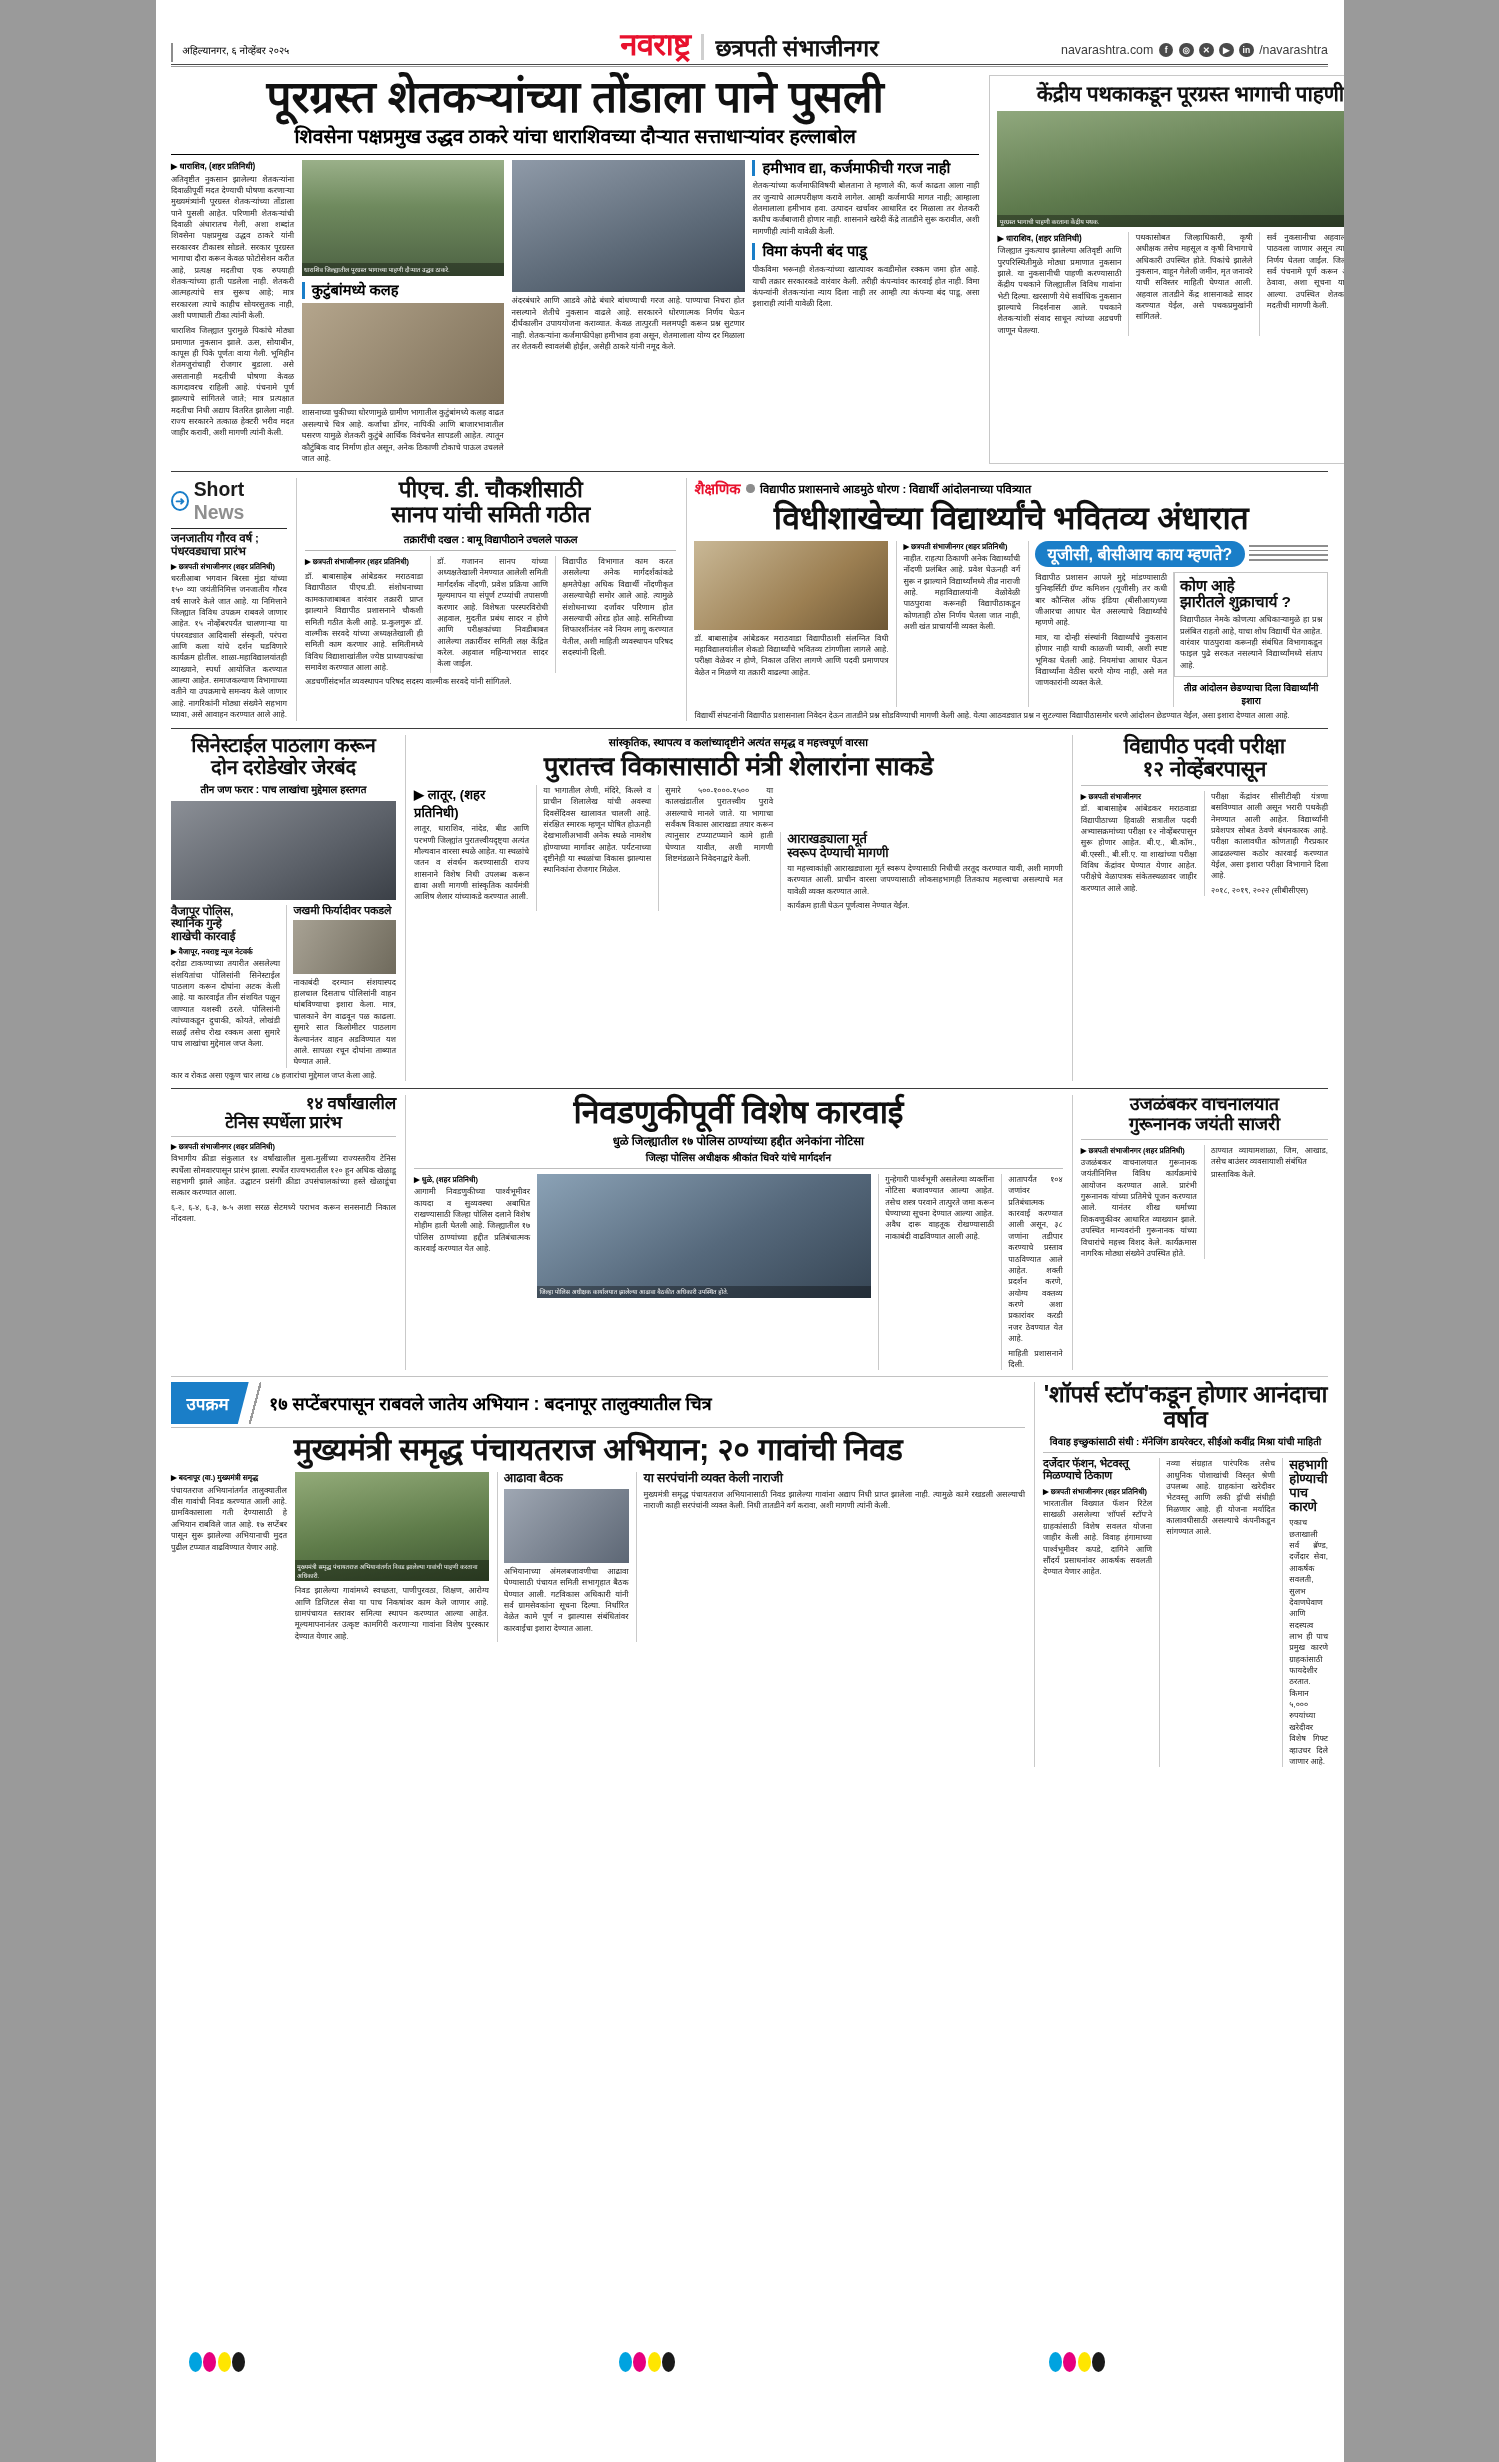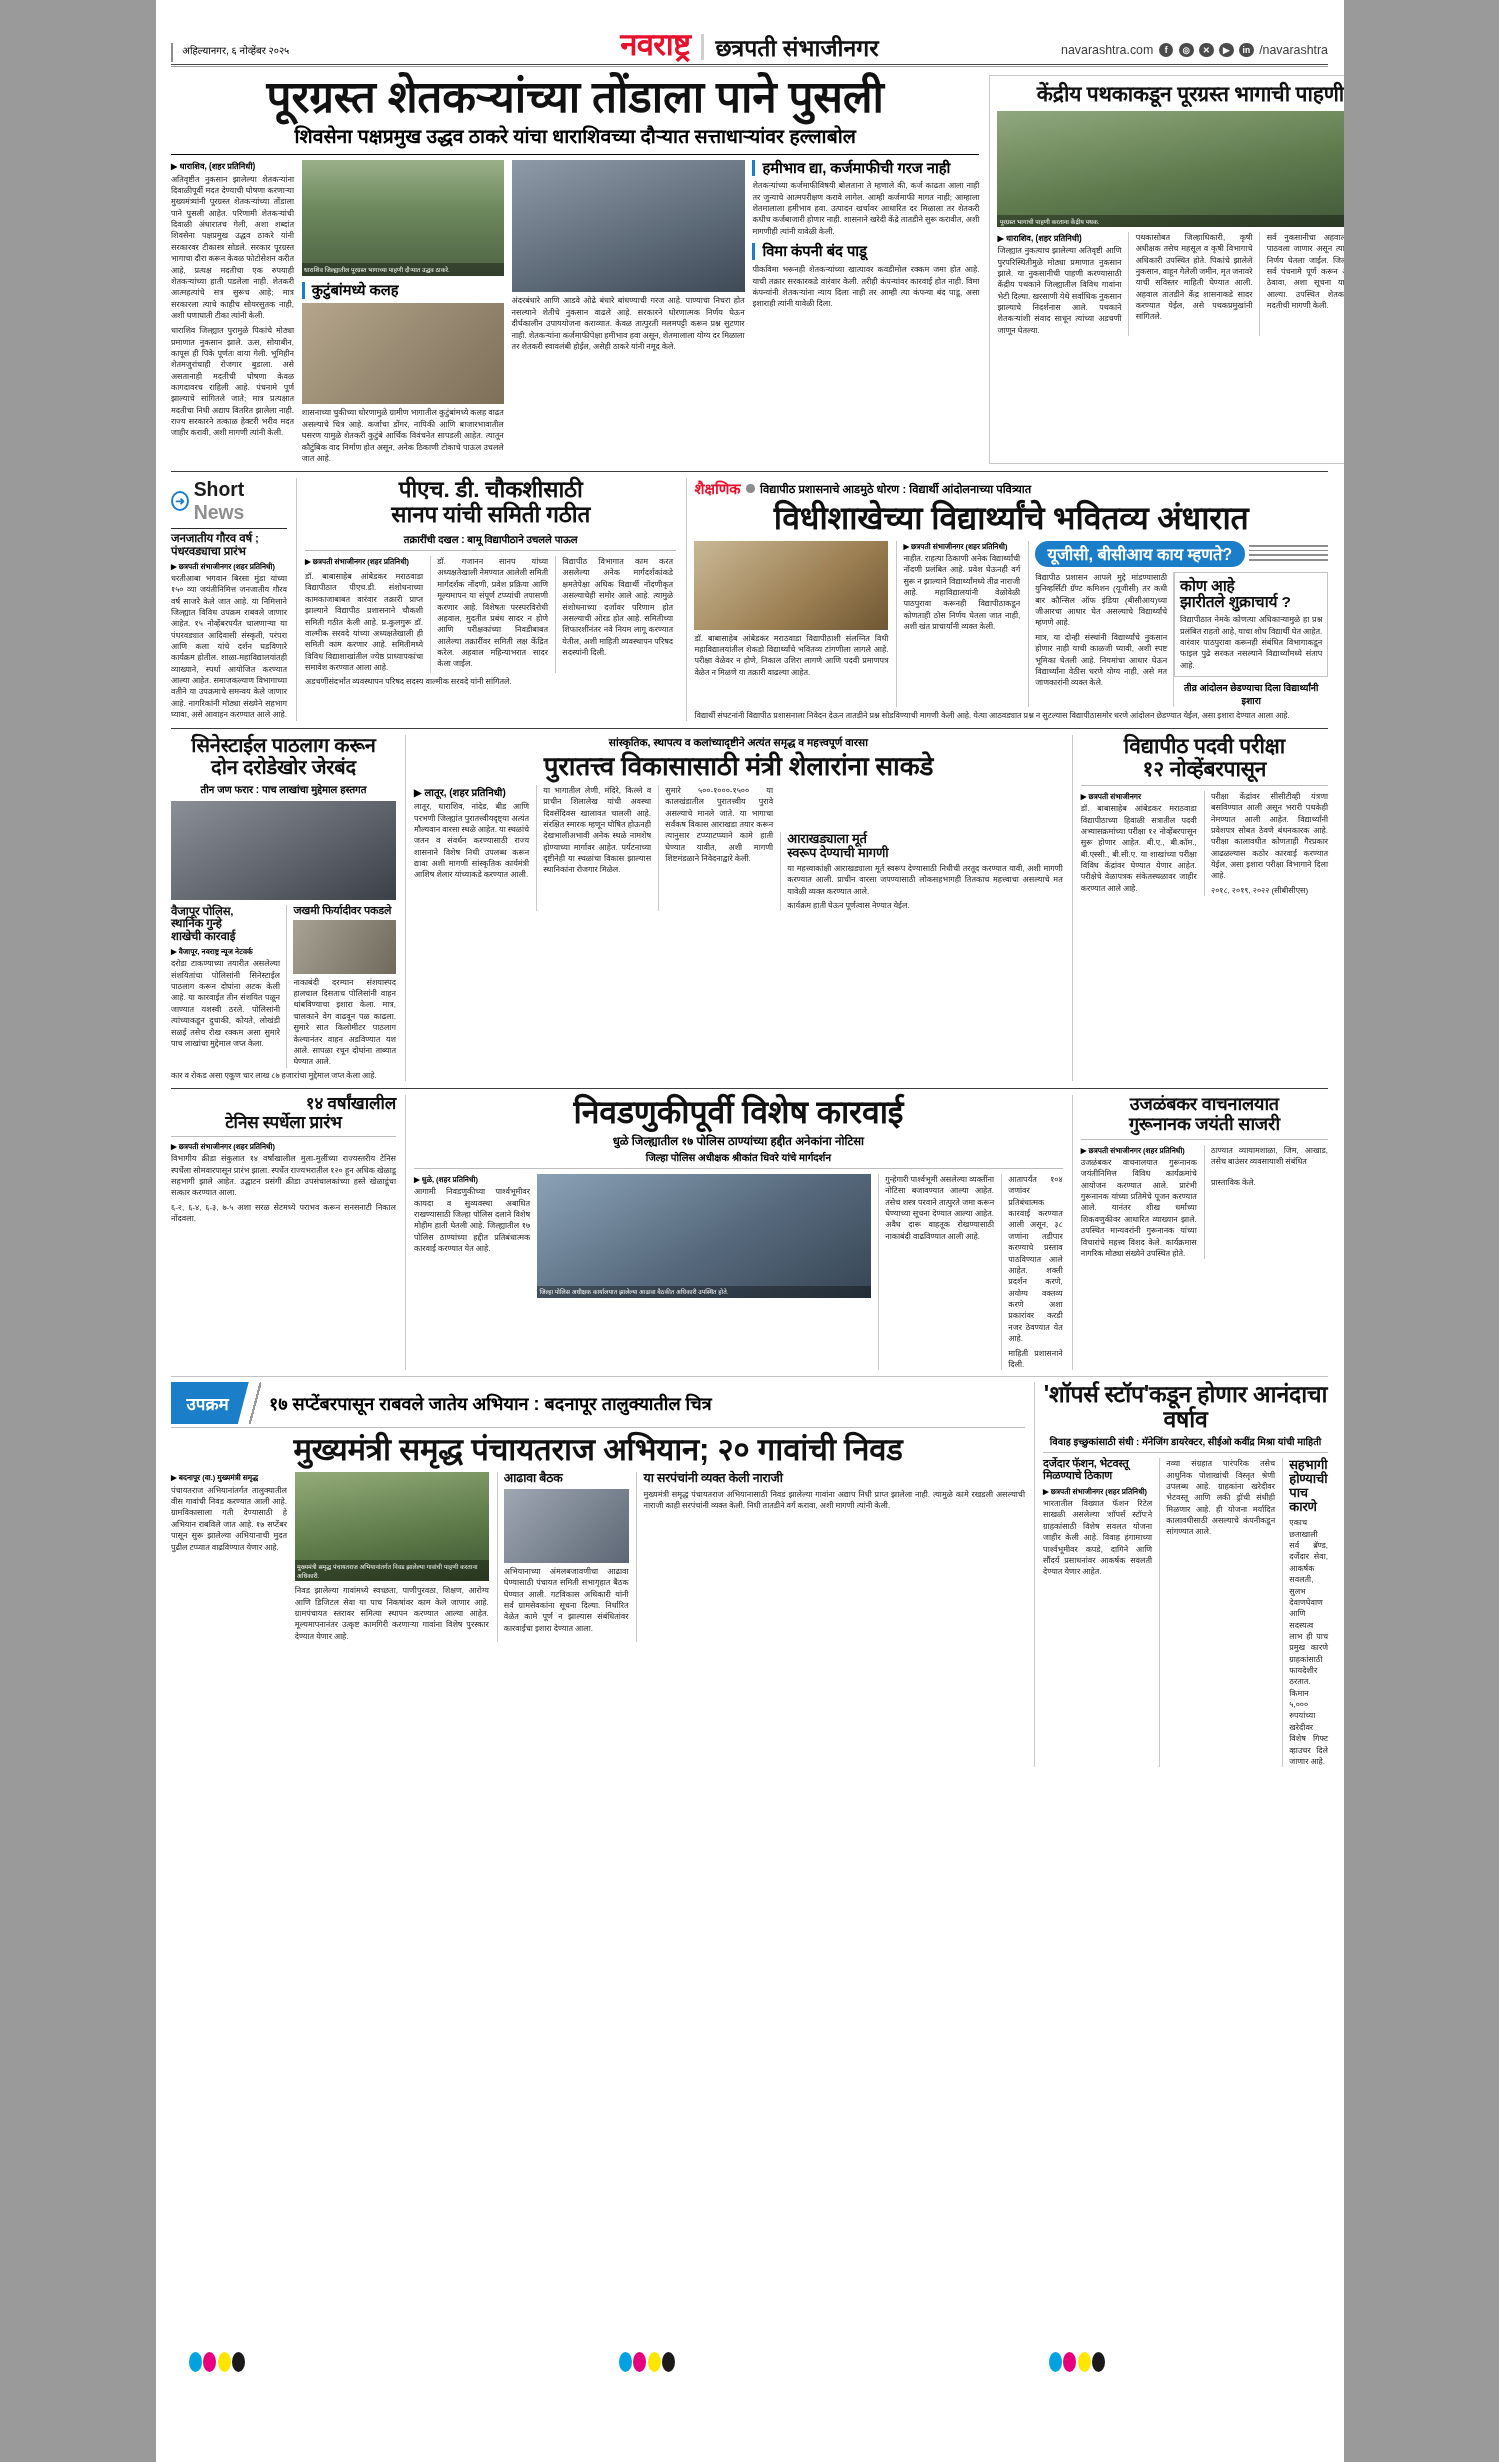--- a/index.html
+++ b/index.html
@@ -295,21 +295,21 @@
       </div>
       <div class="bt" style="margin-top:2.3px;">कार व रोकड असा एकूण चार लाख ८७ हजारांचा मुद्देमाल जप्त केला आहे.</div>
     </div>
 
     <div style="flex:1;" class="vline">
       <div style="padding-left:7.8px;">
         <div class="kicker" style="text-align:center;font-size:10.5px;">सांस्कृतिक, स्थापत्य व कलांच्यादृष्टीने अत्यंत समृद्ध व महत्त्वपूर्ण वारसा</div>
         <div class="hl" style="font-size:26px;text-align:center;margin-top:2.3px;">पुरातत्त्व विकासासाठी मंत्री शेलारांना साकडे</div>
         <div style="display:flex;gap:7px;margin-top:5.4px;">
           <div style="width:115px;">
-            <div class="dateline" style="font-size:10px;">▶ लातूर, (शहर प्रतिनिधी)</div>
+            <div class="dateline" style="font-size:13px;">▶ लातूर, (शहर प्रतिनिधी)</div>
             <div class="bt" style="margin-top:2.3px;">लातूर, धाराशिव, नांदेड, बीड आणि परभणी जिल्ह्यांत पुरातत्त्वीयदृष्ट्या अत्यंत मौल्यवान वारसा स्थळे आहेत. या स्थळांचे जतन व संवर्धन करण्यासाठी राज्य शासनाने विशेष निधी उपलब्ध करून द्यावा अशी मागणी सांस्कृतिक कार्यमंत्री आशिष शेलार यांच्याकडे करण्यात आली.</div>
           </div>
           <div style="width:115px;" class="vline">
               <div class="bt" style="padding-left:6.2px;">या भागातील लेणी, मंदिरे, किल्ले व प्राचीन शिलालेख यांची अवस्था दिवसेंदिवस खालावत चालली आहे. संरक्षित स्मारक म्हणून घोषित होऊनही देखभालीअभावी अनेक स्थळे नामशेष होण्याच्या मार्गावर आहेत. पर्यटनाच्या दृष्टीनेही या स्थळांचा विकास झाल्यास स्थानिकांना रोजगार मिळेल.</div>
             </div>
           <div style="width:115px;" class="vline">
               <div class="bt" style="padding-left:6.2px;">सुमारे ५००-१०००-१५०० या कालखंडातील पुरातत्त्वीय पुरावे असल्याचे मानले जाते. या भागाचा सर्वंकष विकास आराखडा तयार करून त्यानुसार टप्प्याटप्प्याने कामे हाती घेण्यात यावीत, अशी मागणी शिष्टमंडळाने निवेदनाद्वारे केली.</div>
             </div>
           <div style="flex:1;margin-top:47px;" class="vline">
             <div style="padding-left:6.2px;">
@@ -387,21 +387,21 @@
         <div class="hl" style="font-size:18px;text-align:center;">उजळंबकर वाचनालयात</div>
         <div class="hl" style="font-size:18px;text-align:center;">गुरूनानक जयंती साजरी</div>
         <div style="border-top:0.8px solid #bdbdbd;margin:4.7px 0;"></div>
         <div style="display:flex;gap:7px;">
           <div style="width:116px;">
             <div class="dateline" style="font-size:7.4px;">▶ छत्रपती संभाजीनगर (शहर प्रतिनिधी)</div>
             <div class="bt" style="margin-top:2.3px;">उजळंबकर वाचनालयात गुरूनानक जयंतीनिमित्त विविध कार्यक्रमांचे आयोजन करण्यात आले. प्रारंभी गुरूनानक यांच्या प्रतिमेचे पूजन करण्यात आले. यानंतर शीख धर्माच्या शिकवणुकीवर आधारित व्याख्यान झाले. उपस्थित मान्यवरांनी गुरूनानक यांच्या विचारांचे महत्त्व विशद केले. कार्यक्रमास नागरिक मोठ्या संख्येने उपस्थित होते.</div>
           </div>
           <div style="flex:1;" class="vline">
             <div class="bt" style="padding-left:6.2px;">ठाण्यात व्यायामशाळा, जिम, आखाड, तसेच बाउंसर व्यवसायाशी संबंधित</div>
-            <div class="bt" style="padding-left:6.2px;margin-top:10px;">प्रास्ताविक केले.</div>
+            <div class="bt" style="padding-left:6.2px;margin-top:2px;">प्रास्ताविक केले.</div>
           </div>
         </div>
       </div>
     </div>
   </div>
 
   <div class="sep-thin"></div>
 
   <div class="band">
 

